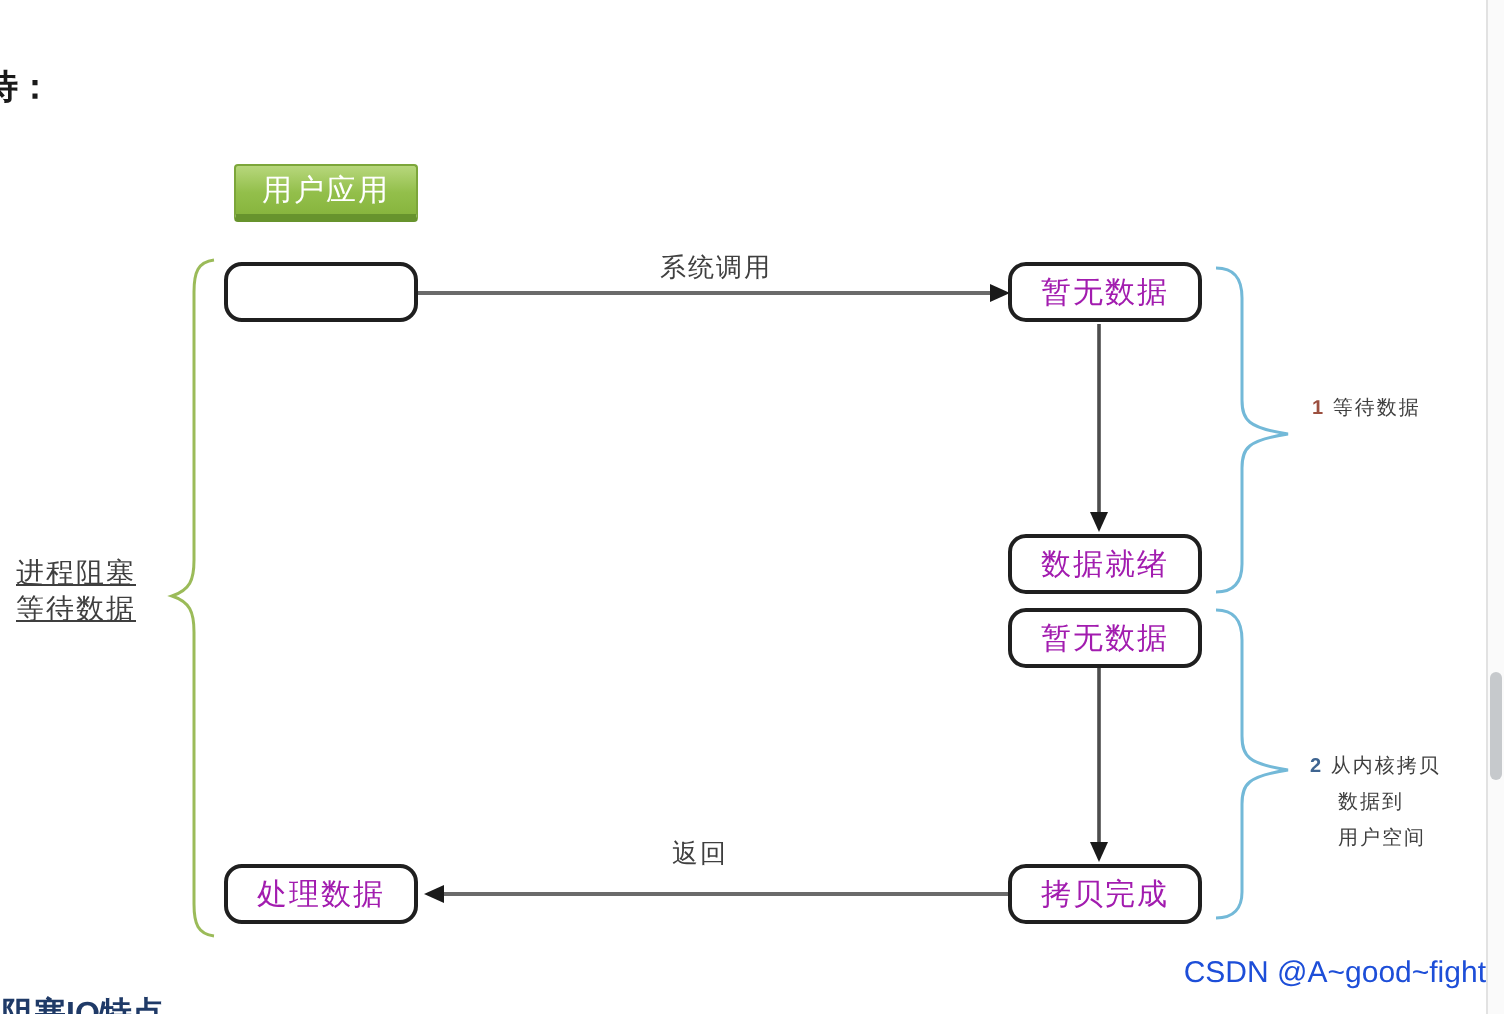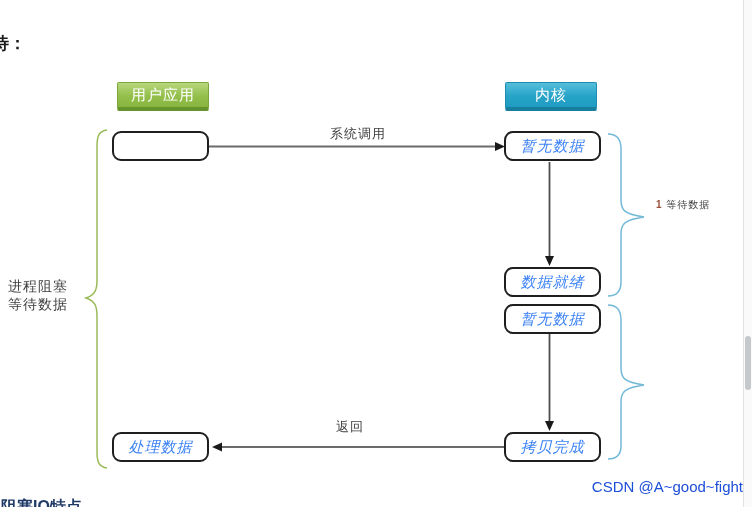--- a/index.html
+++ b/index.html
@@ -20,35 +20,35 @@
   .hdr-blue{
     left:505px;top:82px;
     background:linear-gradient(180deg,#55bedb 0%,#27a3c8 55%,#1f9cc2 100%);
     border:1px solid #1e8cb0;border-bottom:4px solid #177e9e;
   }
   
   .node{
     position:absolute;width:93px;height:26px;background:#fff;
     border:2px solid #1f1f1f;border-radius:9px;
     display:flex;align-items:center;justify-content:center;
-    font-size:15px;color:#3b82f6;letter-spacing:1px;font-style:italic;
+    font-size:15px;color:#a21caf;letter-spacing:1px;
   }
   .n-start{left:112px;top:131px;}
   .n-nodata{left:504px;top:131px;}
   .n-ready{left:504px;top:267px;}
   .n-copy{left:504px;top:304px;}
   .n-done{left:504px;top:432px;}
   .n-process{left:112px;top:432px;}
   
   #wires{position:absolute;left:0;top:0;pointer-events:none;}
   
   .lbl{position:absolute;color:#3f3f3f;font-size:13px;letter-spacing:1px;white-space:nowrap;}
   .lbl-syscall{left:330px;top:125px;}
   .lbl-return{left:336px;top:418px;}
-  .lbl-blocked{left:8px;top:277px;font-size:14px;line-height:18px;text-align:center;}
+  .lbl-blocked{left:8px;top:277px;font-size:14px;line-height:18px;text-align:center;text-decoration:underline;}
   .lbl-step{font-size:10px;line-height:18px;}
   .lbl-step1{left:656px;top:196px;}
   .lbl-step2{left:655px;top:375px;}
   .step-num{font-weight:bold;}
   .num1{color:#9c4f3f;}
   .num2{color:#3f6591;}
   .step2-cont{margin-left:14px;}
   
   .clip-top{position:absolute;left:-8px;top:32px;font-size:17px;font-weight:bold;color:#1a1a1a;white-space:nowrap;}
   .clip-bottom{position:absolute;left:1px;top:497px;font-size:16px;font-weight:bold;color:#1f3a67;white-space:nowrap;}
@@ -60,21 +60,20 @@
 </style>
 </head>
 <body>
 
 <div id="canvas">
 
   <div class="clip-top">待：</div>
   <div class="clip-bottom">阻塞IO特点</div>
 
   <div class="hdr hdr-green">用户应用</div>
-  <div class="hdr hdr-blue">内核</div>
 
   <div class="node n-start"></div>
   <div class="node n-nodata">暂无数据</div>
   <div class="node n-ready">数据就绪</div>
   <div class="node n-copy">暂无数据</div>
   <div class="node n-process">处理数据</div>
   <div class="node n-done">拷贝完成</div>
 
   <svg id="wires" width="752" height="507" viewBox="0 0 752 507">
 
@@ -111,20 +110,28 @@
   <div class="lbl lbl-blocked">
     <div>进程阻塞</div>
     <div>等待数据</div>
   </div>
 
   <div class="lbl lbl-step lbl-step1">
     <span class="step-num num1">1</span>
     <span>等待数据</span>
   </div>
 
+  <div class="lbl lbl-step lbl-step2">
+    <div>
+      <span class="step-num num2">2</span>
+      <span>从内核拷贝</span>
+    </div>
+    <div class="step2-cont">数据到</div>
+    <div class="step2-cont">用户空间</div>
+  </div>
 
   <div class="watermark">CSDN @A~good~fight</div>
 
   <div class="sb-track">
     <div class="sb-thumb"></div>
   </div>
 
 </div>
 
 </body></html>

